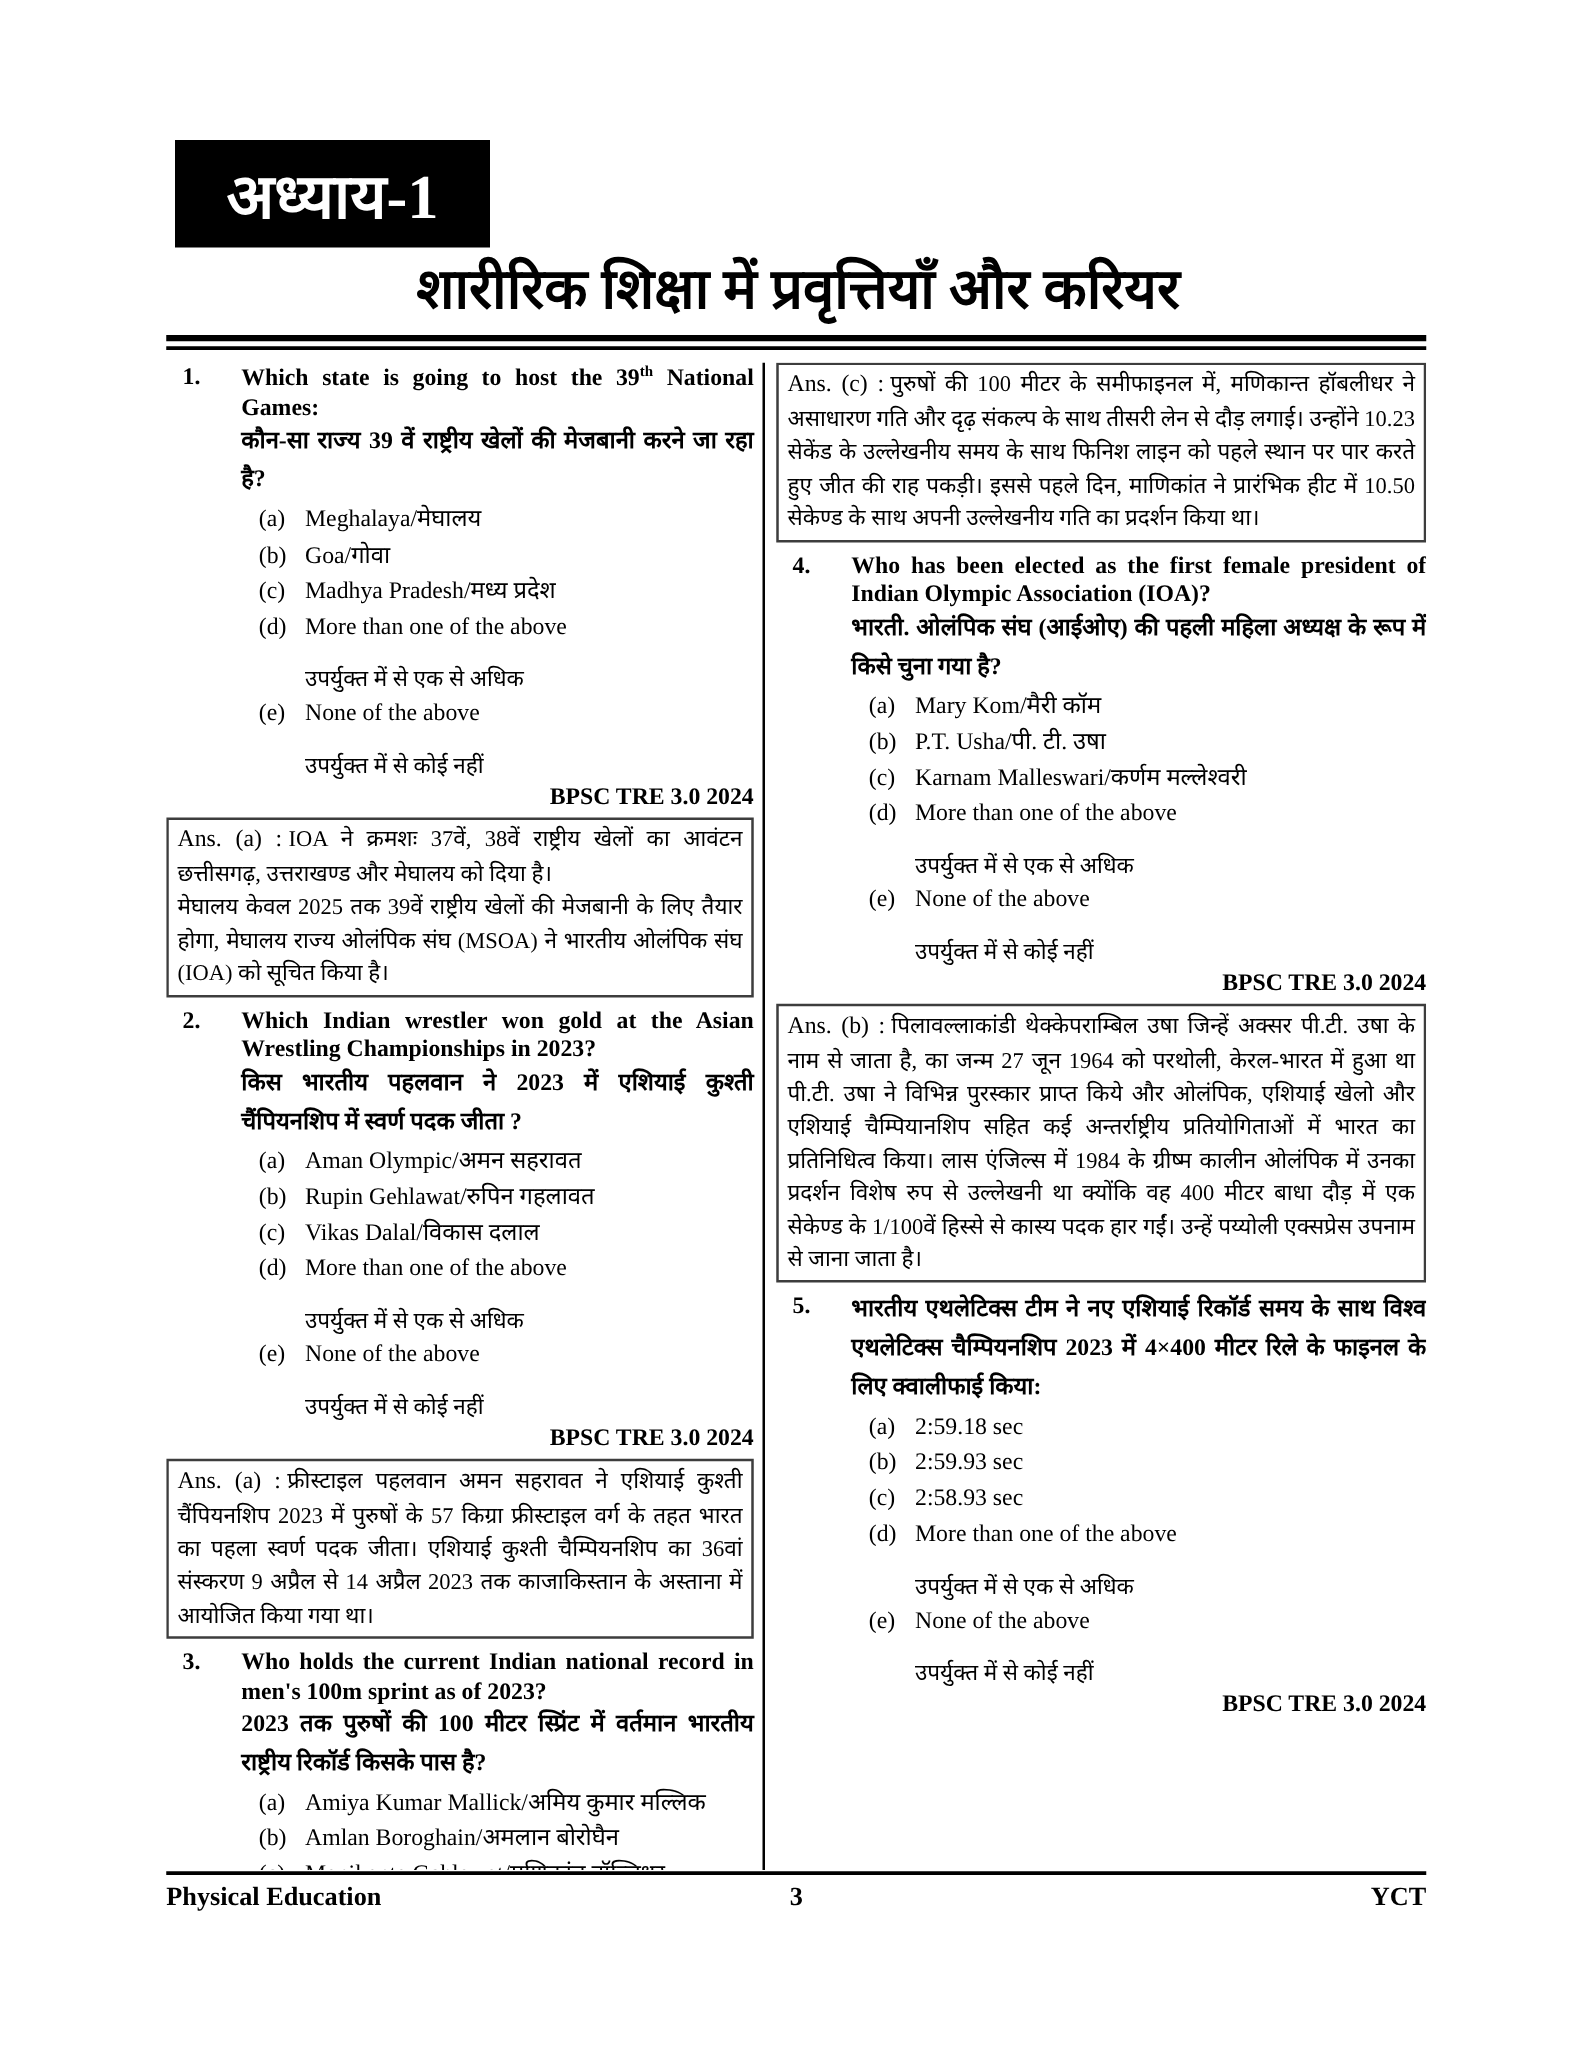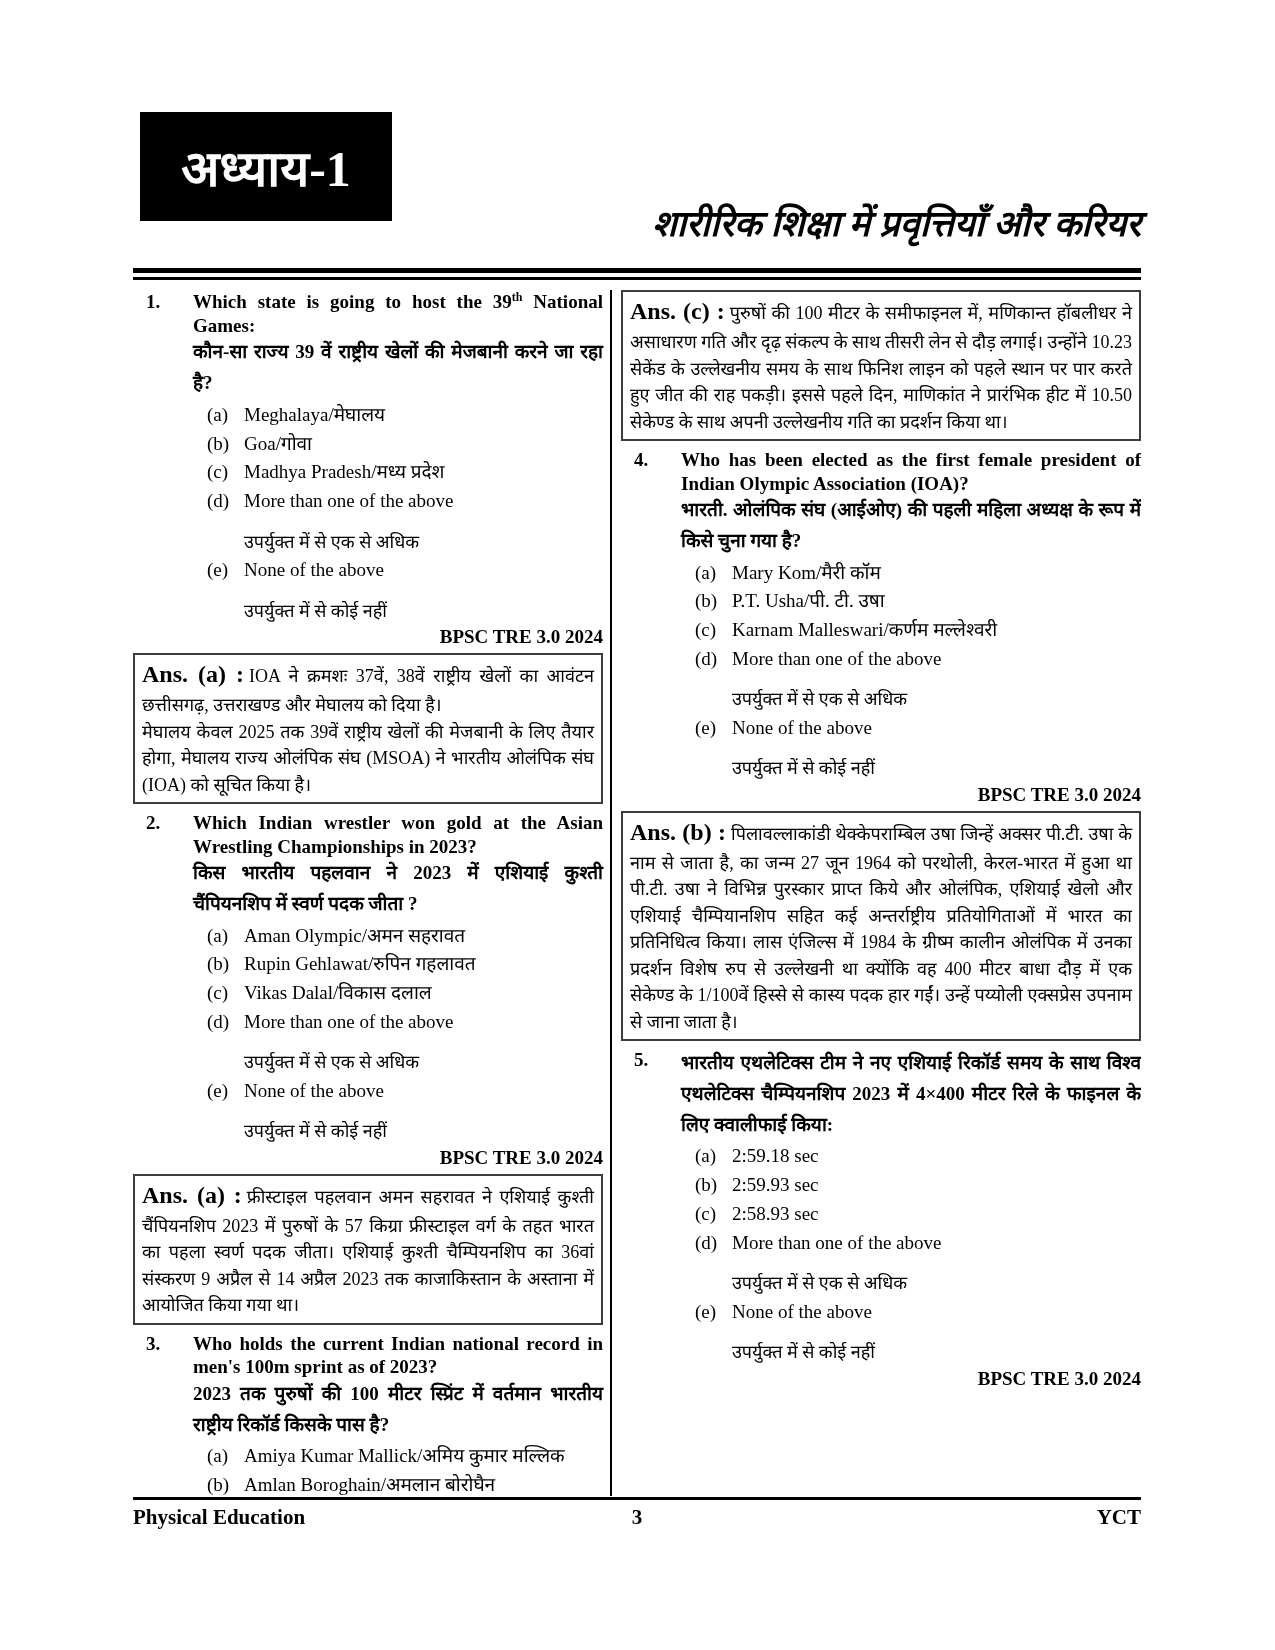--- a/index.html
+++ b/index.html
@@ -5,28 +5,28 @@
   * { box-sizing: border-box; }
   html, body { margin: 0; padding: 0; }
   body {
     width: 1275px; height: 1650px;
     background: #ffffff; color: #000;
     font-family: "Liberation Serif", "DejaVu Serif", serif;
     position: relative; overflow: hidden;
   }
   .chapter-box {
     position: absolute; left: 140px; top: 112px;
-    width: 252px; height: 109px; background: #000; color: #fff;
+    width: 252px; height: 86px; background: #000; color: #fff;
     display: flex; align-items: center; justify-content: center;
     font-size: 50px; font-weight: bold;
   }
   .page-title {
     position: absolute; left: 133px; width: 1008px; top: 198px;
-    text-align: right; padding-left: 200px;
-    font-size: 36px; font-weight: bold; white-space: nowrap; font-style: italic;
+    text-align: left; padding-left: 200px;
+    font-size: 45px; font-weight: bold; white-space: nowrap;
   }
   .top-rule {
     position: absolute; left: 133px; width: 1008px; top: 268px;
     height: 12px; border-top: 5px solid #000; border-bottom: 3px solid #000;
   }
   .columns {
     position: absolute; left: 133px; top: 290px;
     width: 1008px; height: 1206px;
     display: flex; overflow: hidden;
   }
@@ -50,21 +50,21 @@
   .opt-label { width: 37px; flex: none; }
   .opt-body { flex: 1; }
   .opt-sub { font-size: 18px; line-height: 1.35; margin-top: 16px; }
   .source { text-align: right; font-weight: bold; font-size: 19px; margin-top: 3px; margin-bottom: 3px; }
 
   .answer {
     border: 2px solid #3d3d3d; padding: 2px 7px 4px 7px;
     margin-bottom: 7px; background: #fff;
   }
   .answer p { margin: 0; font-size: 18px; line-height: 1.47; text-align: justify; }
-  .answer .ans-label { font-weight: bold; font-size: 24px; margin-right: 5px; }
+  .answer .ans-label { font-weight: normal; font-size: 19px; margin-right: 5px; }
 
   .footer-rule { position: absolute; left: 133px; width: 1008px; top: 1497px; border-top: 3px solid #000; }
   .footer {
     position: absolute; left: 133px; width: 1008px; top: 1505px;
     display: flex; font-weight: bold; font-size: 21px;
   }
   .footer .f-left { flex: 1; text-align: left; }
   .footer .f-center { flex: 1; text-align: center; }
   .footer .f-right { flex: 1; text-align: right; }
 </style>

